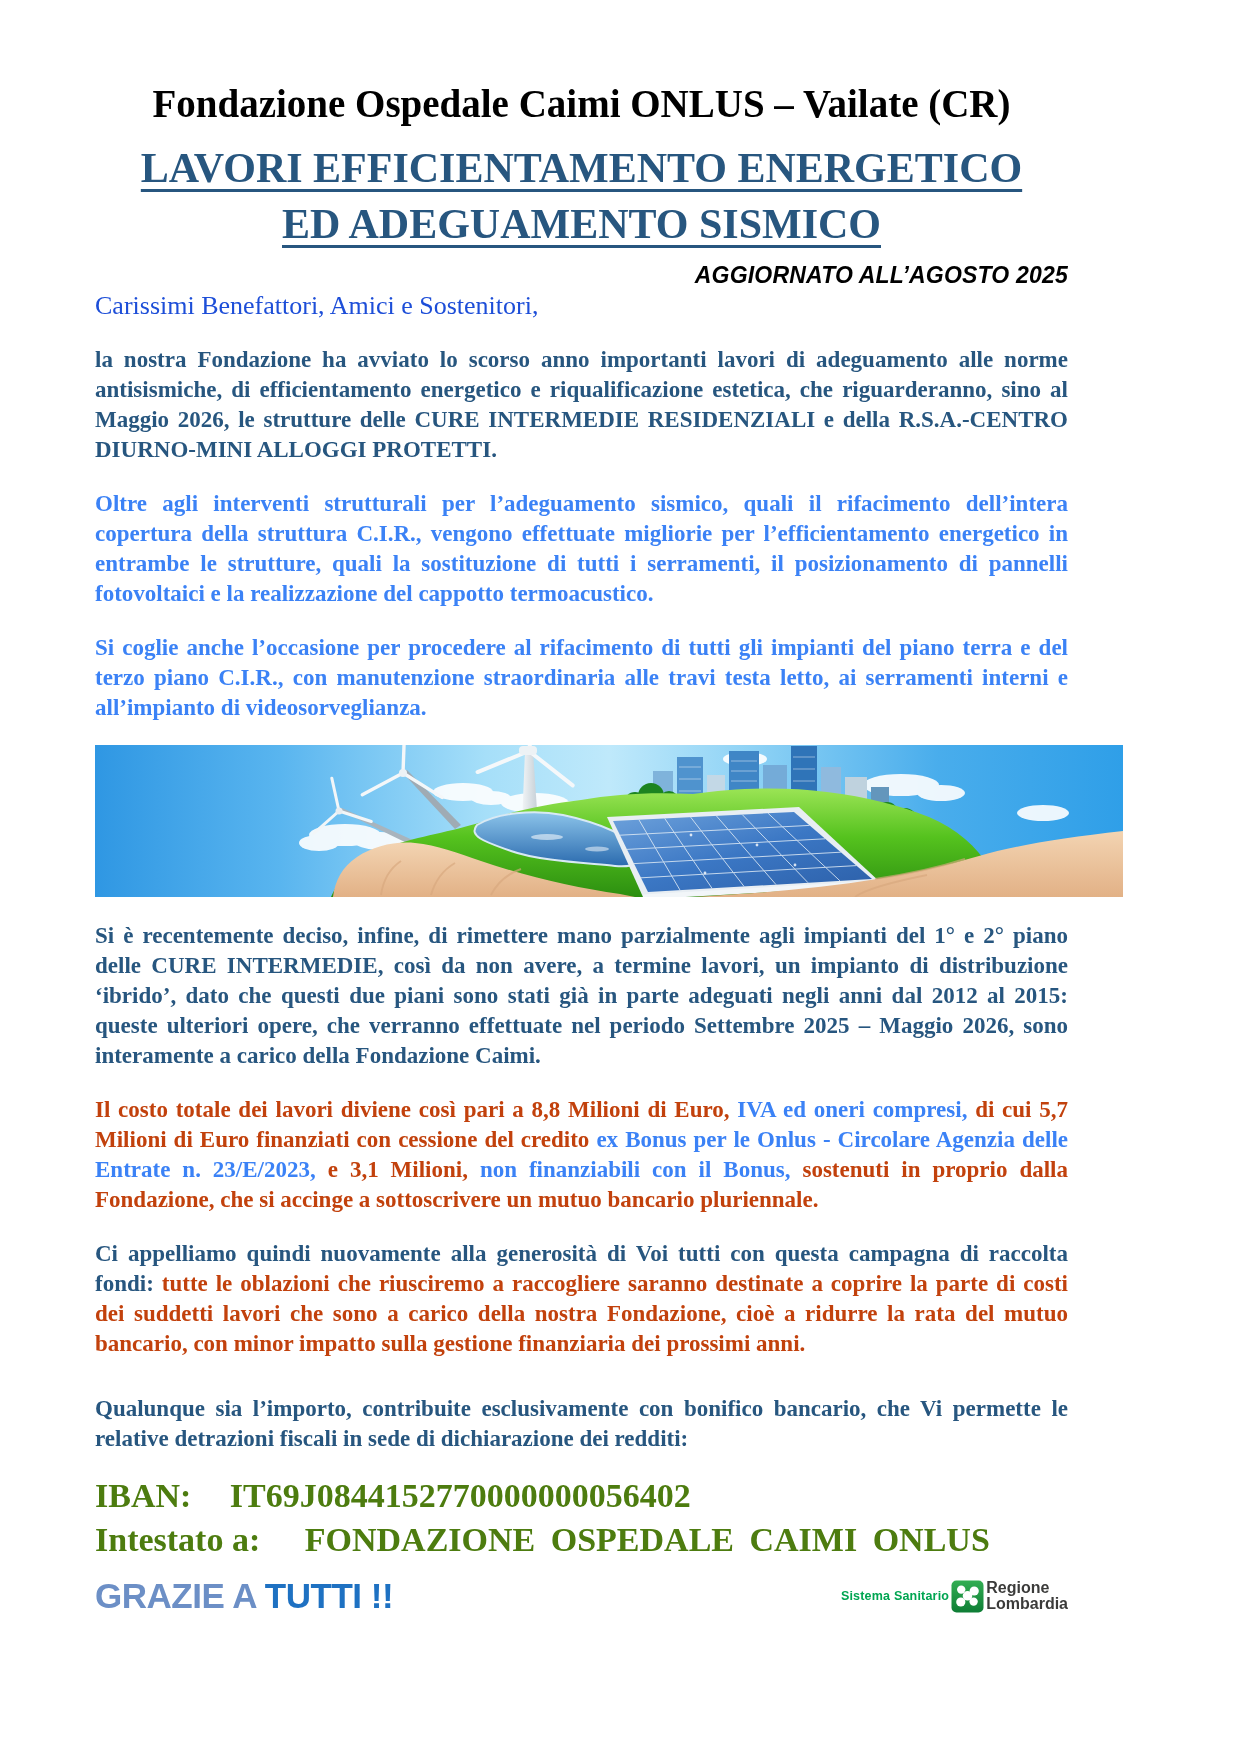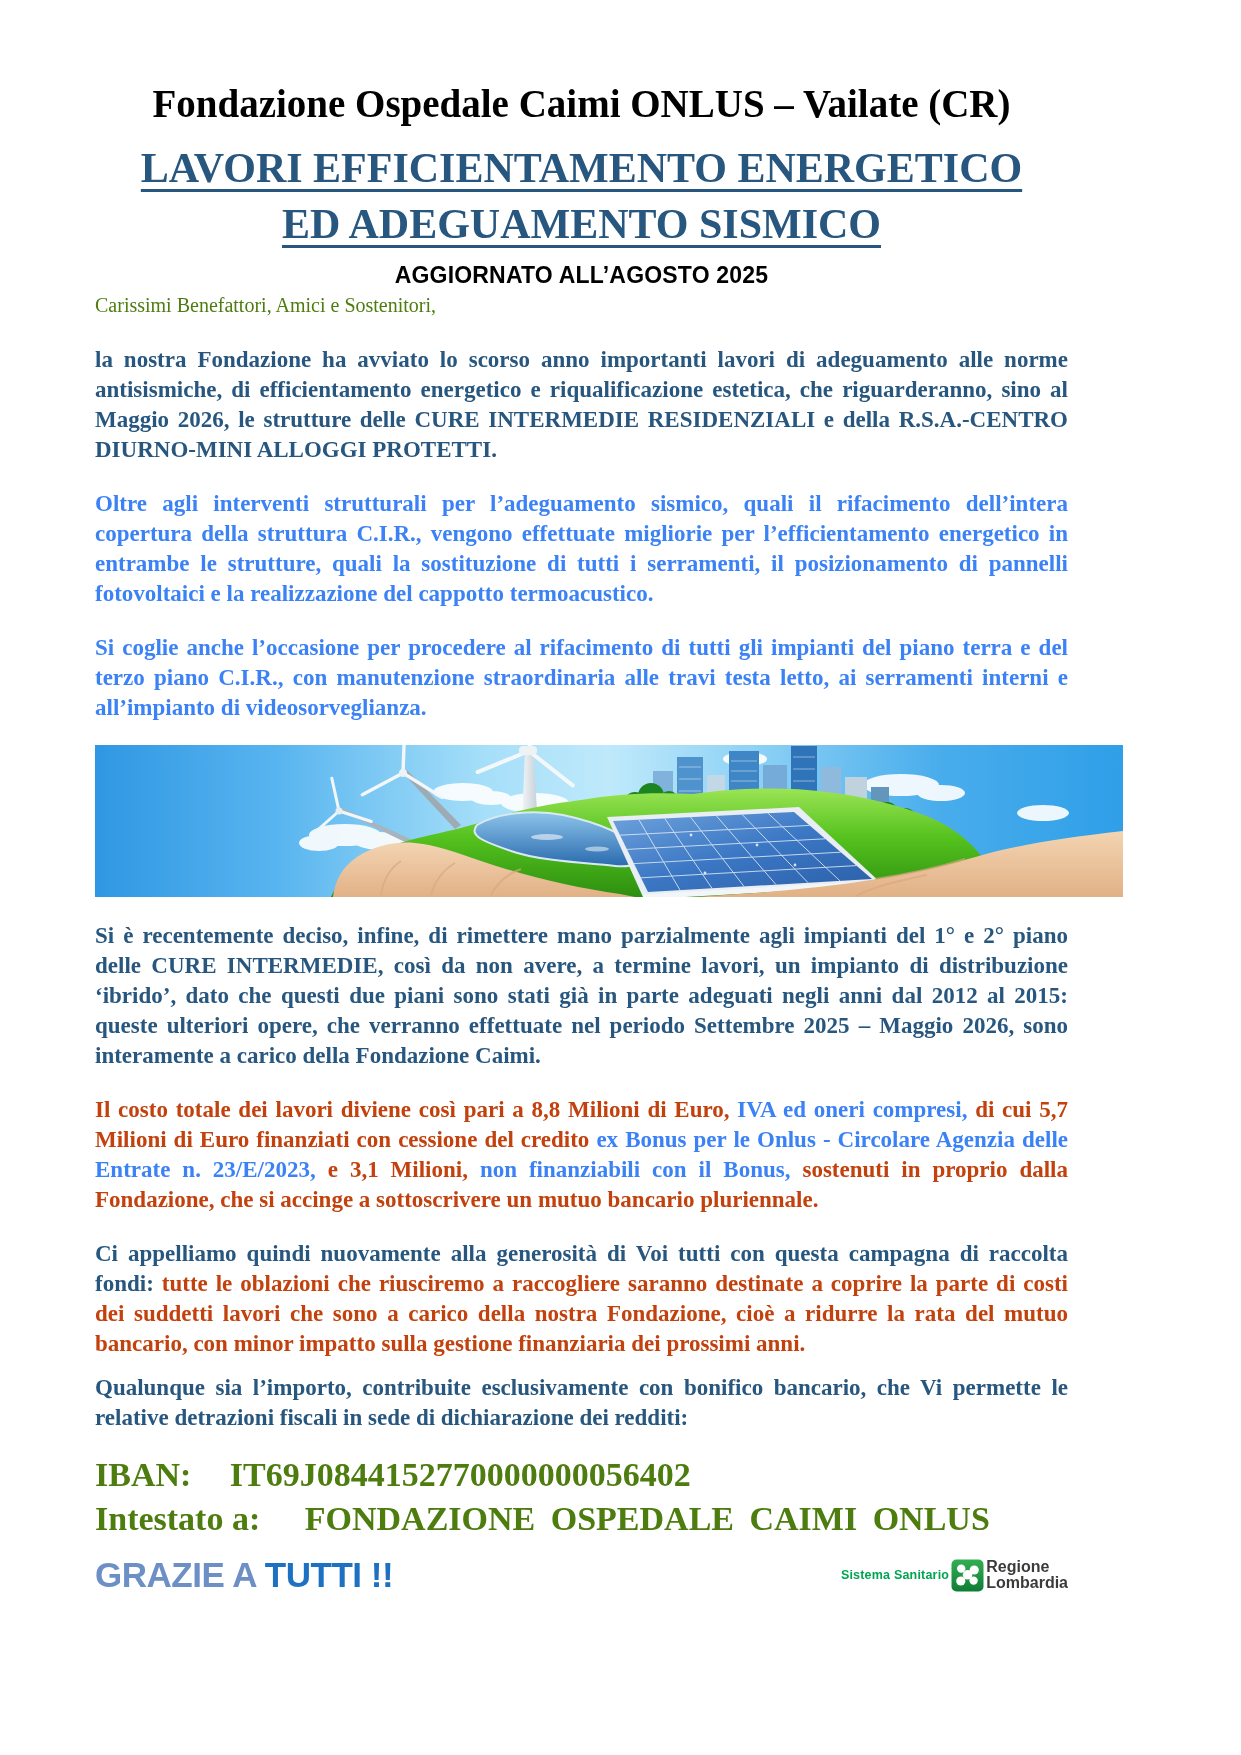--- a/index.html
+++ b/index.html
@@ -13,27 +13,27 @@
   }
   .heading{
     margin-top:12px; text-align:center; color:#27567F;
     font-family:"Liberation Serif", serif; font-weight:bold;
     font-size:42px; line-height:56px;
   }
   .heading .hl{
     text-decoration:underline; text-decoration-thickness:3px; text-underline-offset:7px;
   }
   .updated{
-    margin-top:10px; text-align:center; font-family:"Liberation Sans", sans-serif;
-    font-weight:bold; font-size:23px; line-height:26px; color:#000; letter-spacing:.2px;
-  }
-  .salutation{ font-size:20px; line-height:31px; margin-top:2px; color:#4d7c0f; }
+    margin-top:10px; text-align:right; font-family:"Liberation Sans", sans-serif;
+    font-weight:bold; font-size:23px; line-height:26px; color:#000; letter-spacing:.2px;font-style:italic;
+  }
+  .salutation{ font-size:26px; line-height:31px; margin-top:2px; color:#1d4ed8; }
 
   .para{ margin-top:24px; font-size:23px; line-height:30px; text-align:justify; }
-  .para.tight{ margin-top:14px; }
+  .para.tight{ margin-top:35px; }
   .blue{ color:#27567F; font-weight:bold; }
   .red{ color:#c2410c; font-weight:bold; }
   .blk{ color:#3b82f6; font-weight:bold; }
 
   .hero{ margin-top:22px; width:1028px; height:152px; display:block; }
 
   .bank{ margin-top:20px; font-family:"Liberation Serif", serif; font-weight:bold;
          color:#4d7c0f; font-size:34px; }
   .bank-line{ line-height:44px; white-space:nowrap; }
   .bank-val{ word-spacing:7px; }

